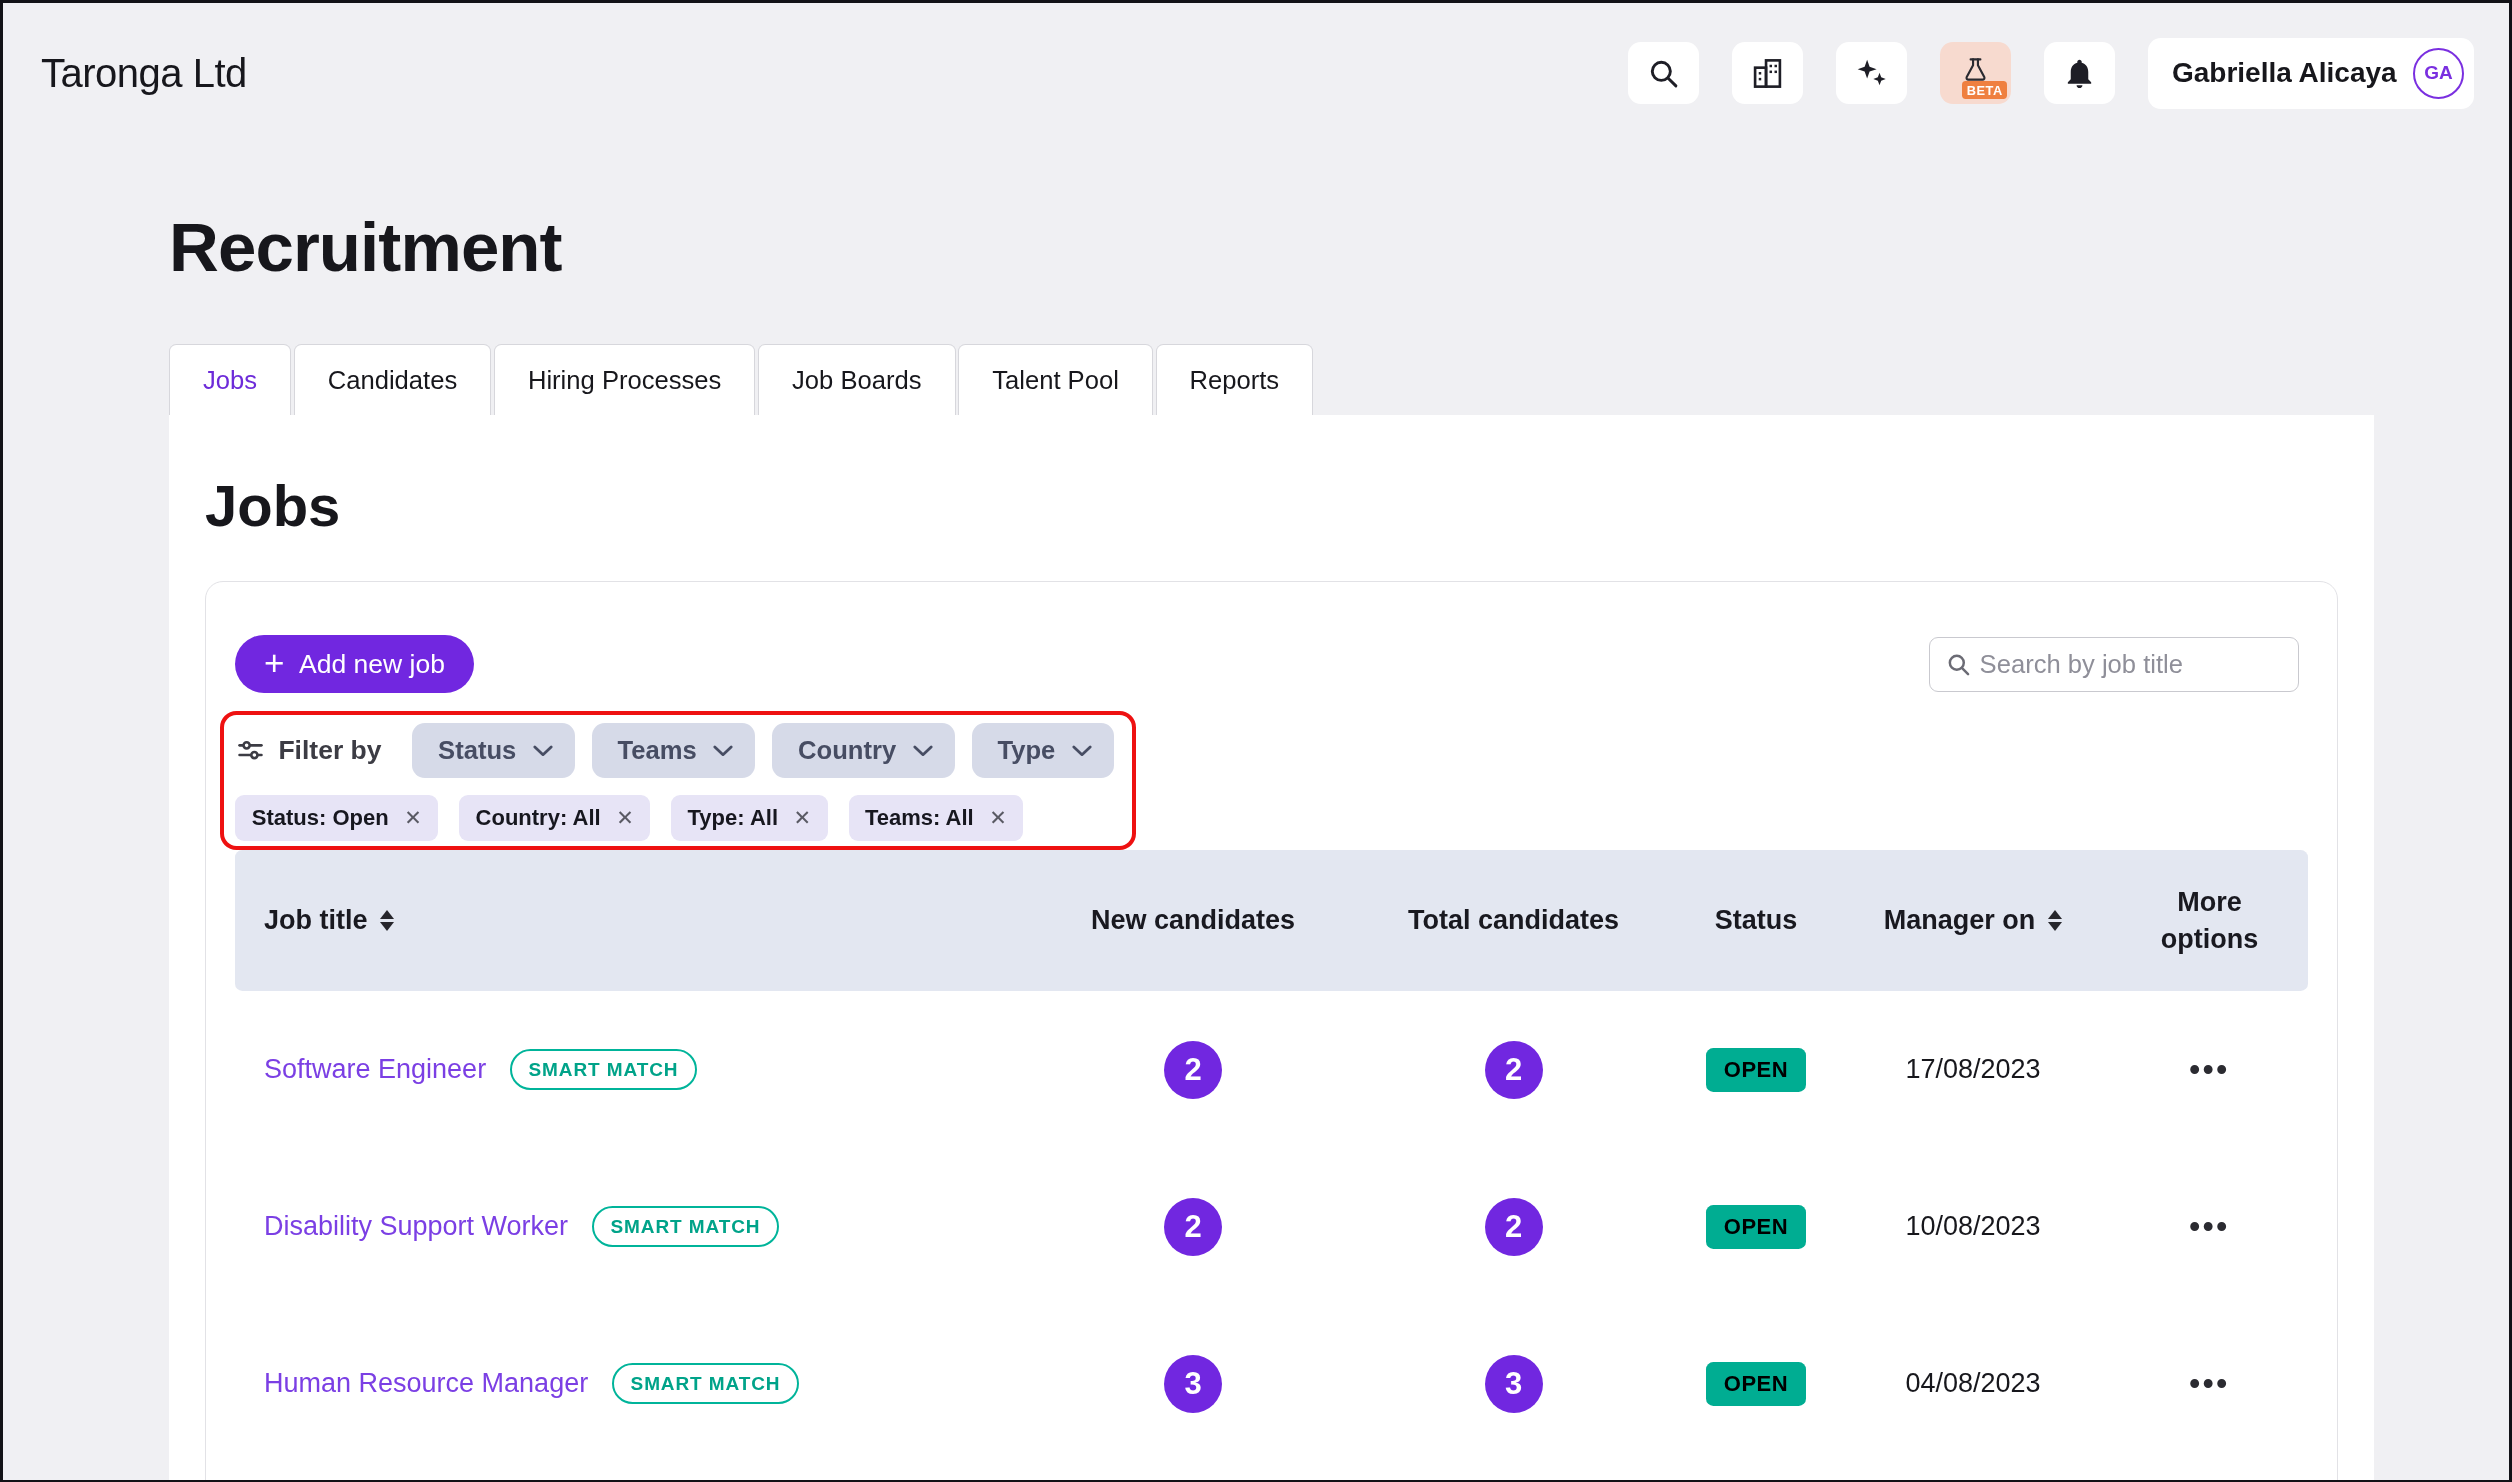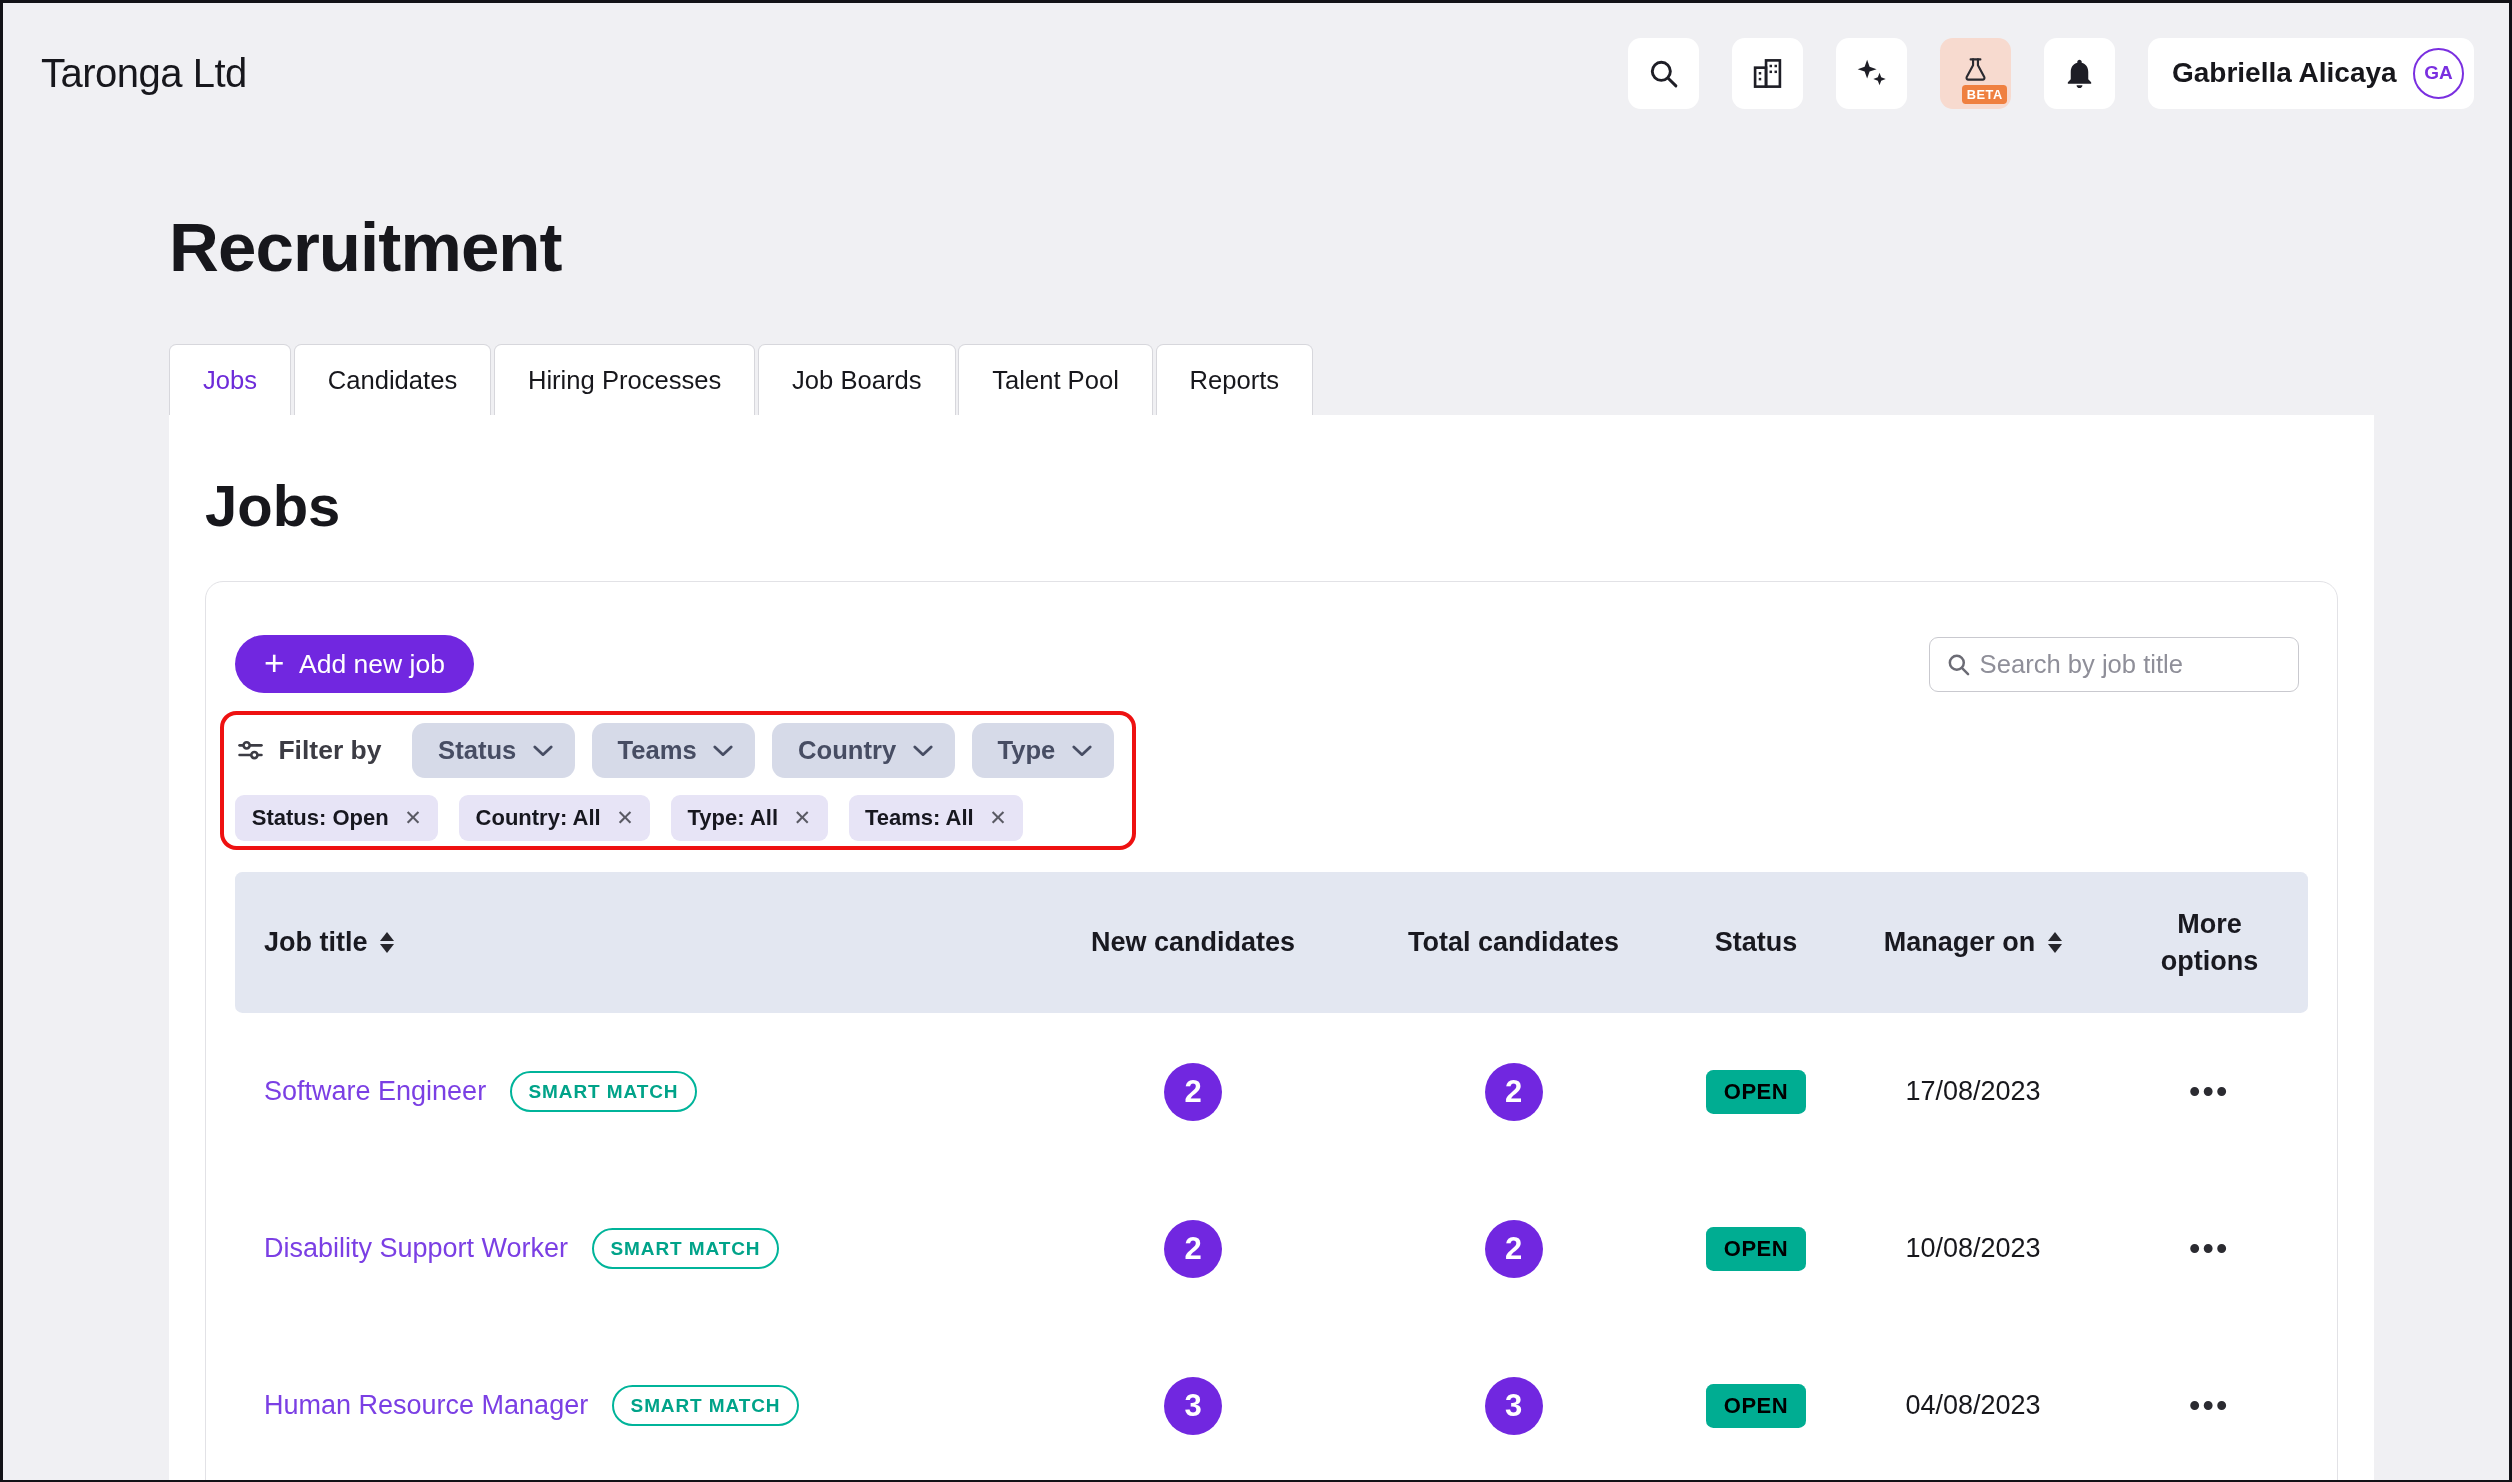--- a/index.html
+++ b/index.html
@@ -14,21 +14,21 @@
   }
 
   
   .topbar {
     display: flex; align-items: center; justify-content: space-between;
     padding: 32px 35px 0 38px; height: 108px;
   }
   .company-name { font-size: 40px; font-weight: normal; letter-spacing: -0.5px; }
   .topbar-right { display: flex; align-items: center; gap: 33px; }
   .icon-box {
-    width: 71px; height: 71px; background: #ffffff; border-radius: 12.8px;
+    width: 71px; height: 62px; background: #ffffff; border-radius: 12.8px;
     display: flex; align-items: center; justify-content: center; position: relative;
     cursor: pointer;
   }
   .icon-box.flask-box { background: #f7dacf; }
   .beta-tag {
     position: absolute; bottom: 4.6px; right: 3.7px;
     background: #ef8040; color: #fff; font-size: 12.8px; font-weight: bold;
     padding: 1.8px 4.6px; border-radius: 3.7px; letter-spacing: 0.5px;
   }
   .user-pill {
@@ -108,21 +108,21 @@
   }
   .chip .x { color: #5a5a64; font-size: 21px; font-weight: normal; }
 
   
   .grid {
     display: grid;
     grid-template-columns: 791px 334px 307px 178px 256px 217px;
     align-items: center;
   }
   .thead {
-    margin-top: 22px; background: #e3e7f1; border-radius: 7.3px; min-height: 141px;
+    margin-top: 0; background: #e3e7f1; border-radius: 7.3px; min-height: 141px;
     font-weight: bold; font-size: 27px; color: #191920;
   }
   .th { display: flex; align-items: center; justify-content: center; text-align: center; line-height: 1.35; }
   .th.left { justify-content: flex-start; padding-left: 29px; text-align: left; }
   .th.wrap { padding: 0 40px; }
   .sort { display: inline-flex; flex-direction: column; gap: 3.7px; margin-left: 12.8px; }
   .tri-up { width: 0; height: 0; border-left: 7.3px solid transparent; border-right: 7.3px solid transparent; border-bottom: 9px solid #26262c; }
   .tri-down { width: 0; height: 0; border-left: 7.3px solid transparent; border-right: 7.3px solid transparent; border-top: 9px solid #26262c; }
 
   .trow { height: 157px; font-size: 27px; }

